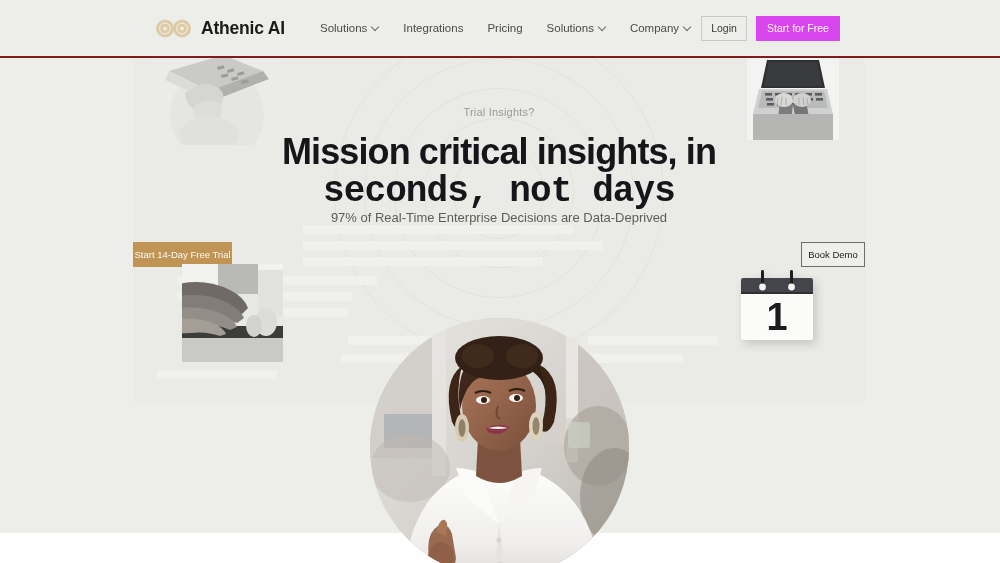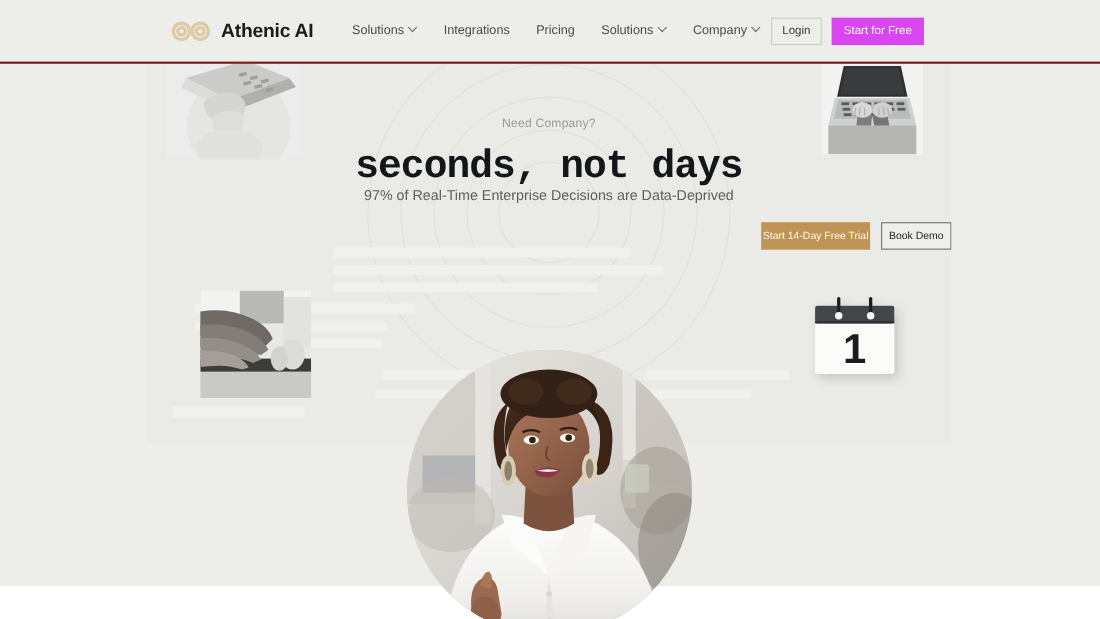--- a/index.html
+++ b/index.html
@@ -61,20 +61,21 @@
   .nav {
     position: absolute;
     left: 320px;
     display: flex;
     align-items: center;
     gap: 24px;
   }
 
   .nav-item {
     display: flex;
+    align-items: center;
     gap: 4px;
     font-size: 11.5px;
     color: #4a4a46;
     cursor: pointer;
     white-space: nowrap;
   }
 
   .caret {
     display: inline-block;
     width: 8px;
@@ -198,21 +199,21 @@
   .headline .l2 { display: block; margin-top: 4px; font-family: Liberation Mono, monospace; }
 
   .subhead {
     font-size: 13px;
     color: #5d5d57;
   }
 
   .cta-row {
     margin-top: 17px;
     display: flex;
-    justify-content: flex-end;
+    justify-content: space-between;
     gap: 10px;
   }
 
   .btn-trial {
     width: 99px;
     height: 25px;
     background: #bf9455;
     border: none;
     font-family: "Liberation Sans", sans-serif;
     font-size: 9.5px;
@@ -365,22 +366,23 @@
       <span class="skeleton" style="left:44px;  top:234px; width:175px; height:9px;"></span>
       <span class="skeleton" style="left:80px;  top:250px; width:135px; height:9px;"></span>
       <span class="skeleton" style="left:215px; top:278px; width:190px; height:9px;"></span>
       <span class="skeleton" style="left:455px; top:278px; width:130px; height:9px;"></span>
       <span class="skeleton" style="left:208px; top:296px; width:200px; height:9px;"></span>
       <span class="skeleton" style="left:455px; top:296px; width:95px;  height:9px;"></span>
       <span class="skeleton" style="left:24px;  top:312px; width:120px; height:9px;"></span>
     </div>
 
     <div class="hero-copy">
-      <div class="eyebrow">Need Company?</div>
+      <div class="eyebrow">Trial Insights?</div>
       <h1 class="headline">
+        <span>Mission critical insights, in</span>
         <span class="l2">seconds, not days</span>
       </h1>
       <div class="subhead">97% of Real-Time Enterprise Decisions are Data-Deprived</div>
       <div class="cta-row">
         <button class="btn-trial">Start 14-Day Free Trial</button>
         <button class="btn-demo">Book Demo</button>
       </div>
     </div>
   </div>
 

